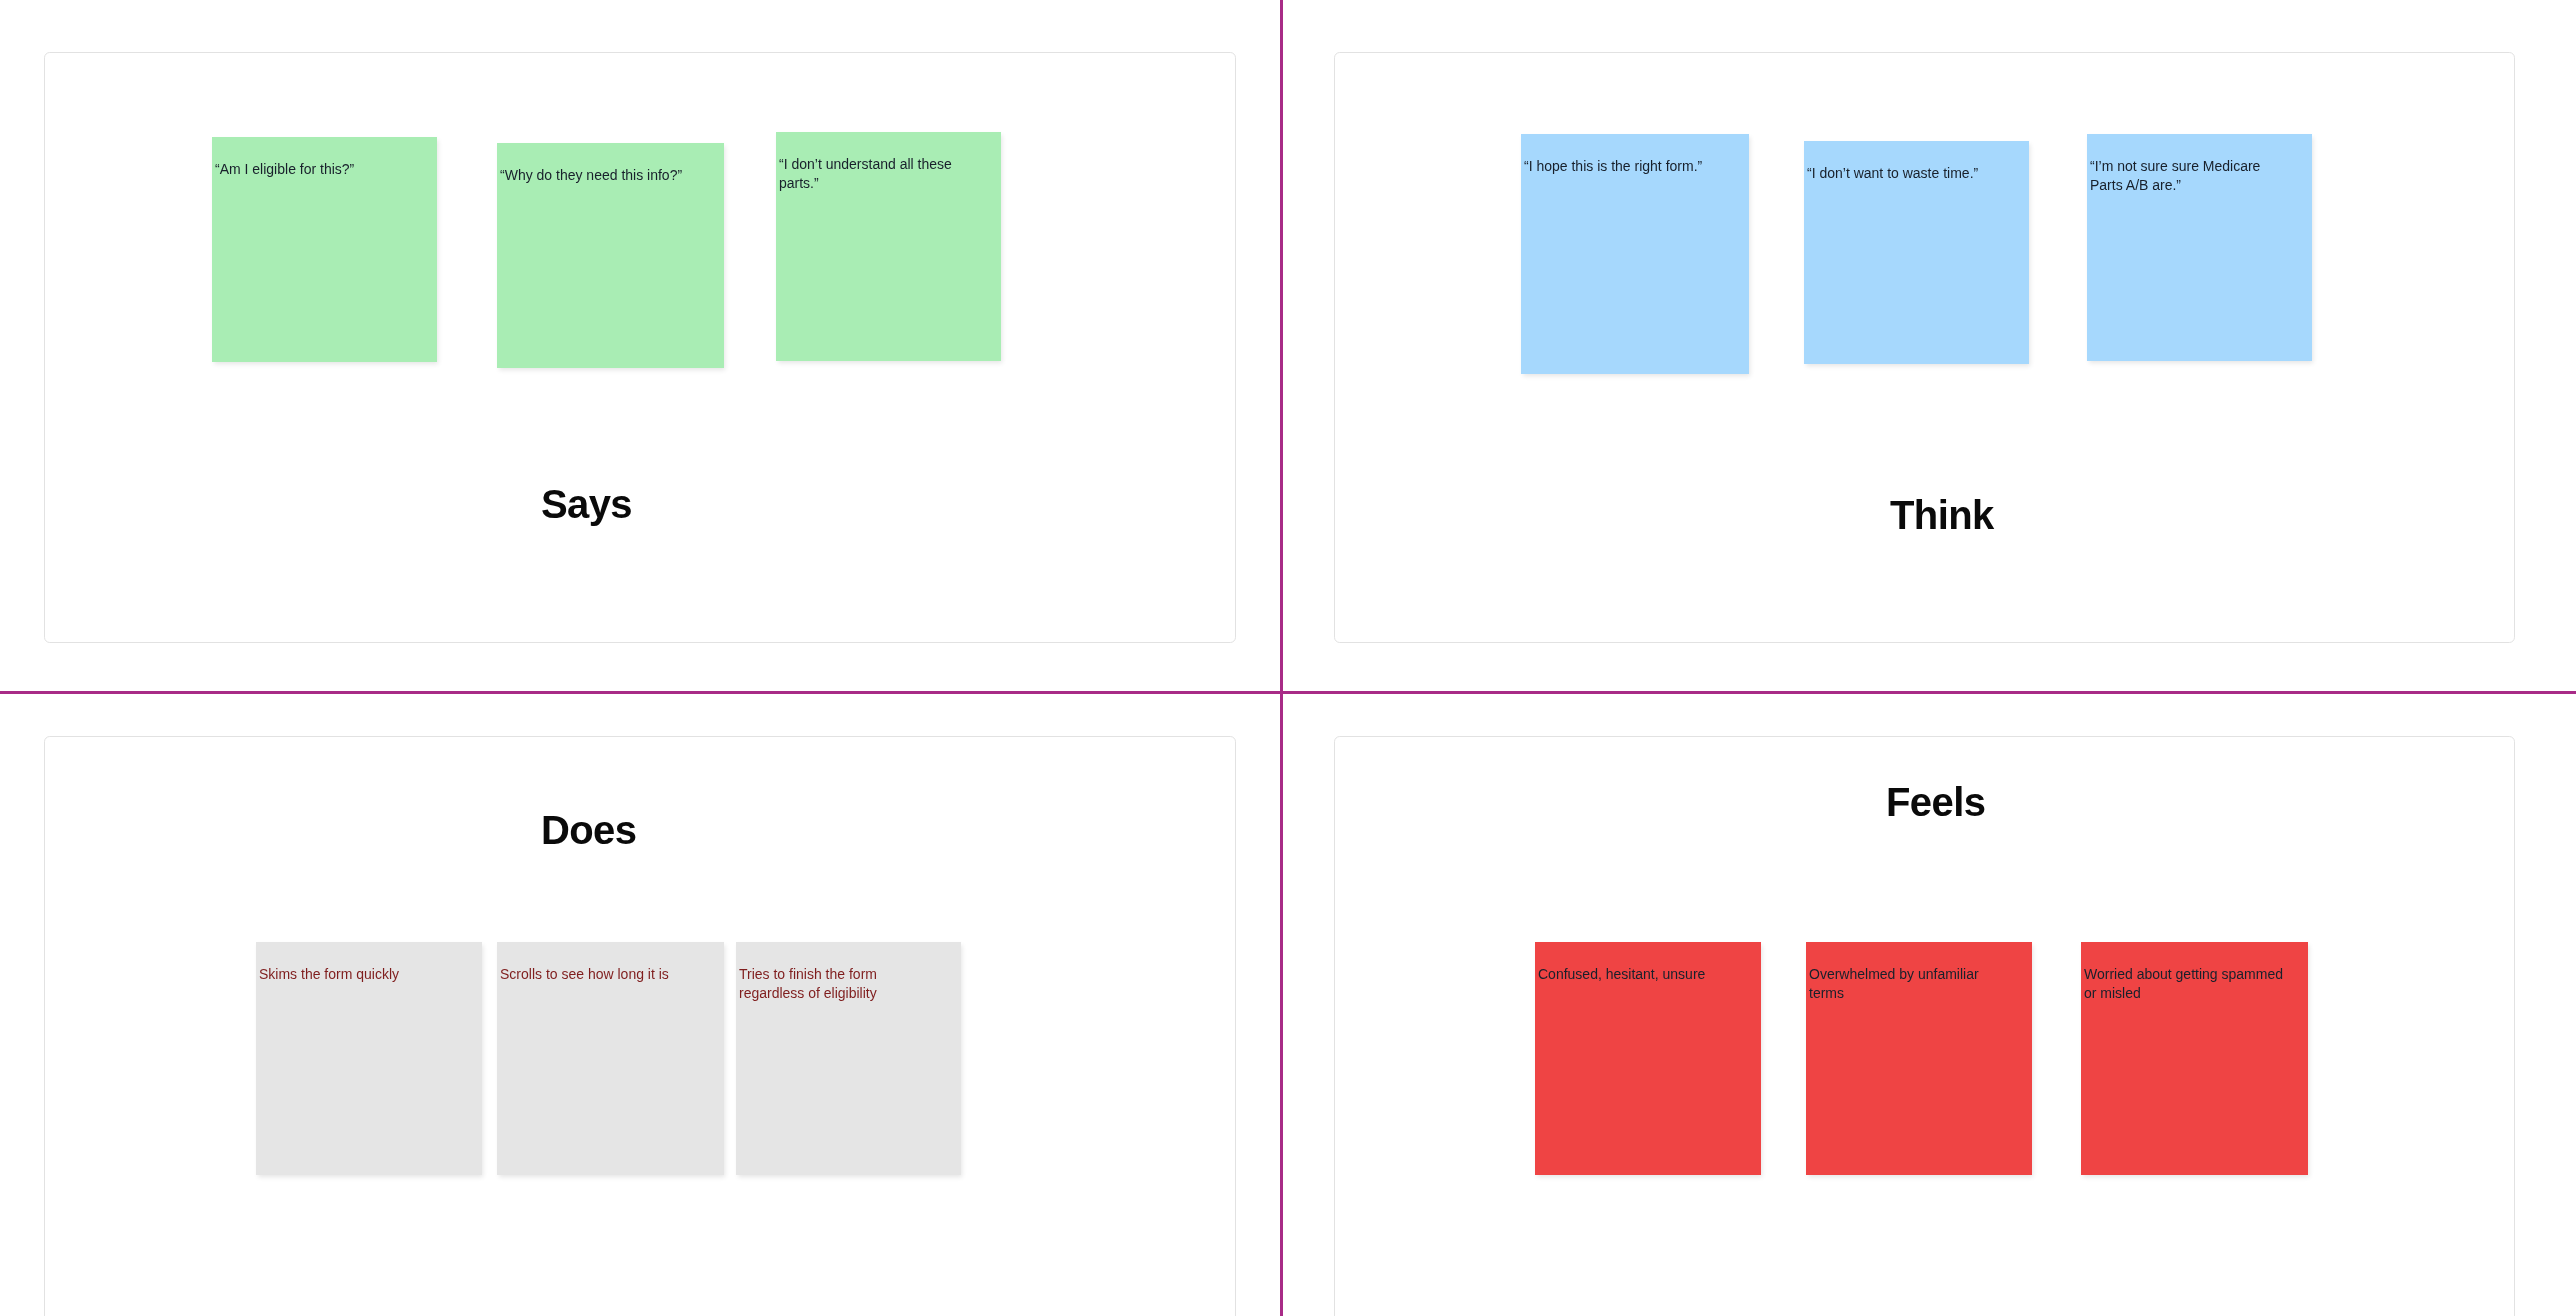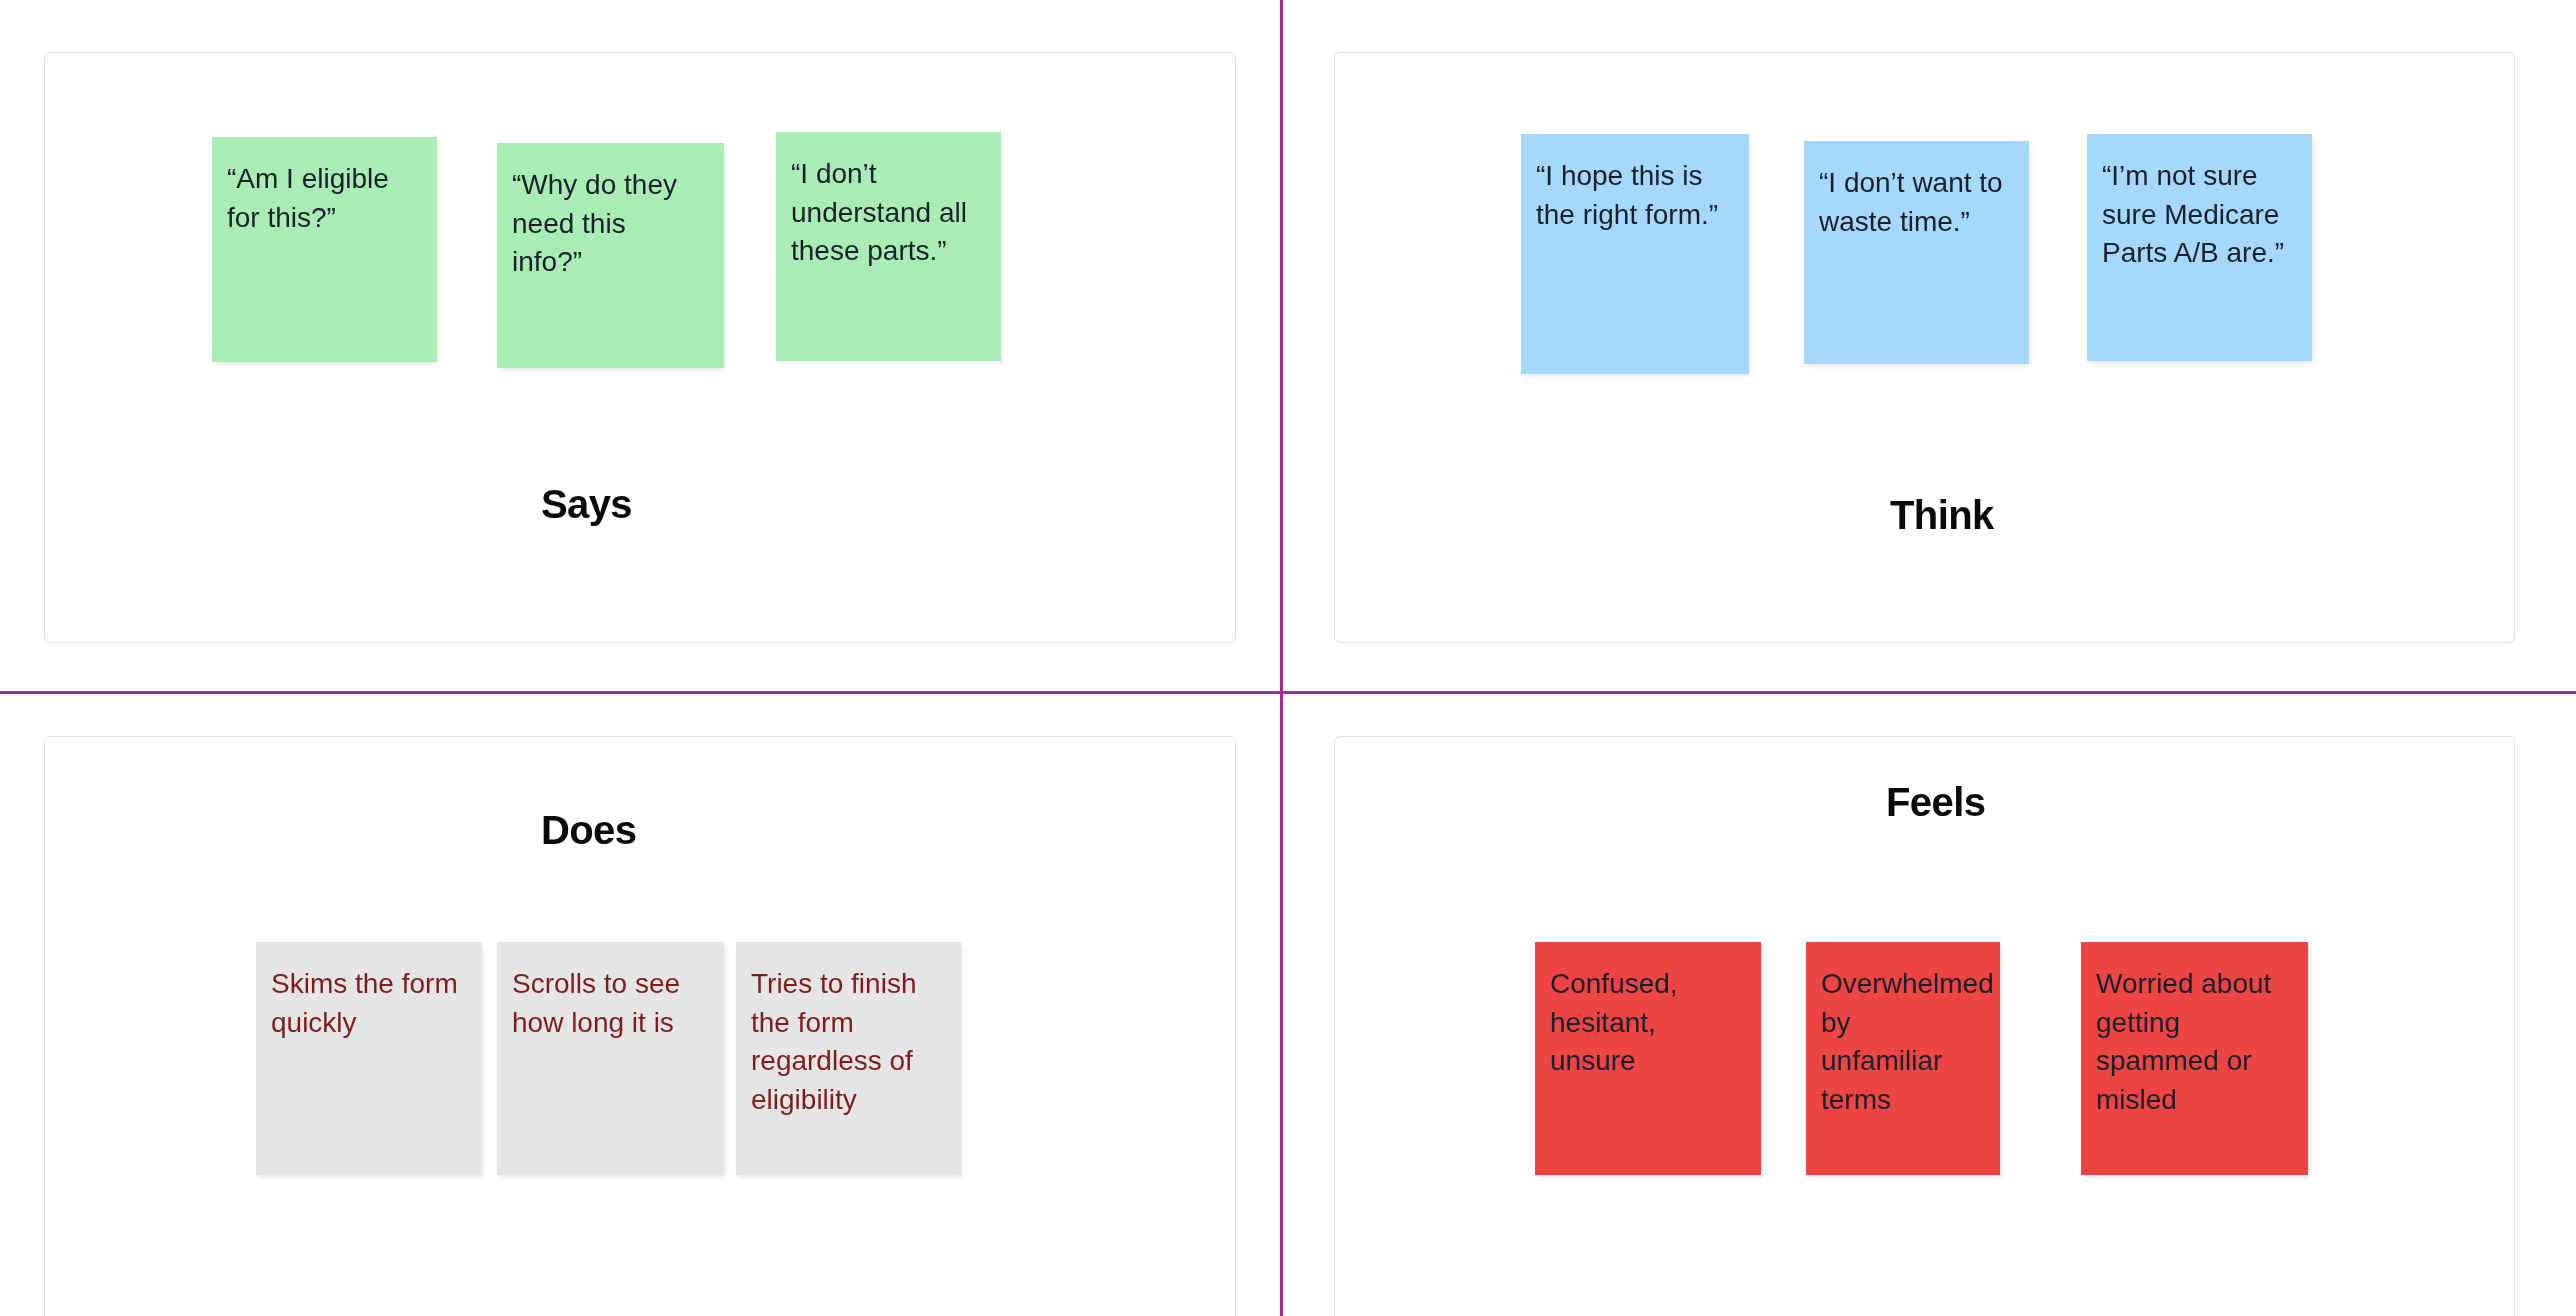--- a/index.html
+++ b/index.html
@@ -64,22 +64,22 @@
   }
   #title-says  { left: 541px;  top: 482px; }
   #title-think { left: 1890px; top: 493px; }
   #title-does  { left: 541px;  top: 808px; }
   #title-feels { left: 1886px; top: 780px; }
 
   
   .note {
     position: absolute;
     box-sizing: border-box;
-    padding: 23px 21px 0 15px;
-    font-size: 28px;
+    padding: 23px 21px 0 3px;
+    font-size: 14px;
     line-height: 1.38;
     color: #18202B;
     box-shadow: 1.9px 2.9px 4.8px rgba(0,0,0,0.10);
     overflow: hidden;
   }
   .note.green  { background: #A9EDB4; }
   .note.blue   { background: #A6D8FD; }
   .note.gray   { background: #E5E5E5; color: #7f1d1d; }
   .note.purple { background: #ef4444; }
 
@@ -93,21 +93,21 @@
   #note-think-1 { left: 1804px; top: 141px; width: 225px; height: 223px; }
   #note-think-2 { left: 2087px; top: 134px; width: 225px; height: 227px; }
 
   
   #note-does-0  { left: 256px; top: 942px; width: 226px; height: 233px; }
   #note-does-1  { left: 497px; top: 942px; width: 227px; height: 233px; }
   #note-does-2  { left: 736px; top: 942px; width: 225px; height: 233px; }
 
   
   #note-feels-0 { left: 1535px; top: 942px; width: 226px; height: 233px; }
-  #note-feels-1 { left: 1806px; top: 942px; width: 194px; height: 233px; }
+  #note-feels-1 { left: 1806px; top: 942px; width: 226px; height: 233px; }
   #note-feels-2 { left: 2081px; top: 942px; width: 227px; height: 233px; }
 </style>
 </head>
 <body>
 
 <div id="board">
 
   <div class="panel" id="panel-says"></div>
   <div class="panel" id="panel-think"></div>
   <div class="panel" id="panel-does"></div>

